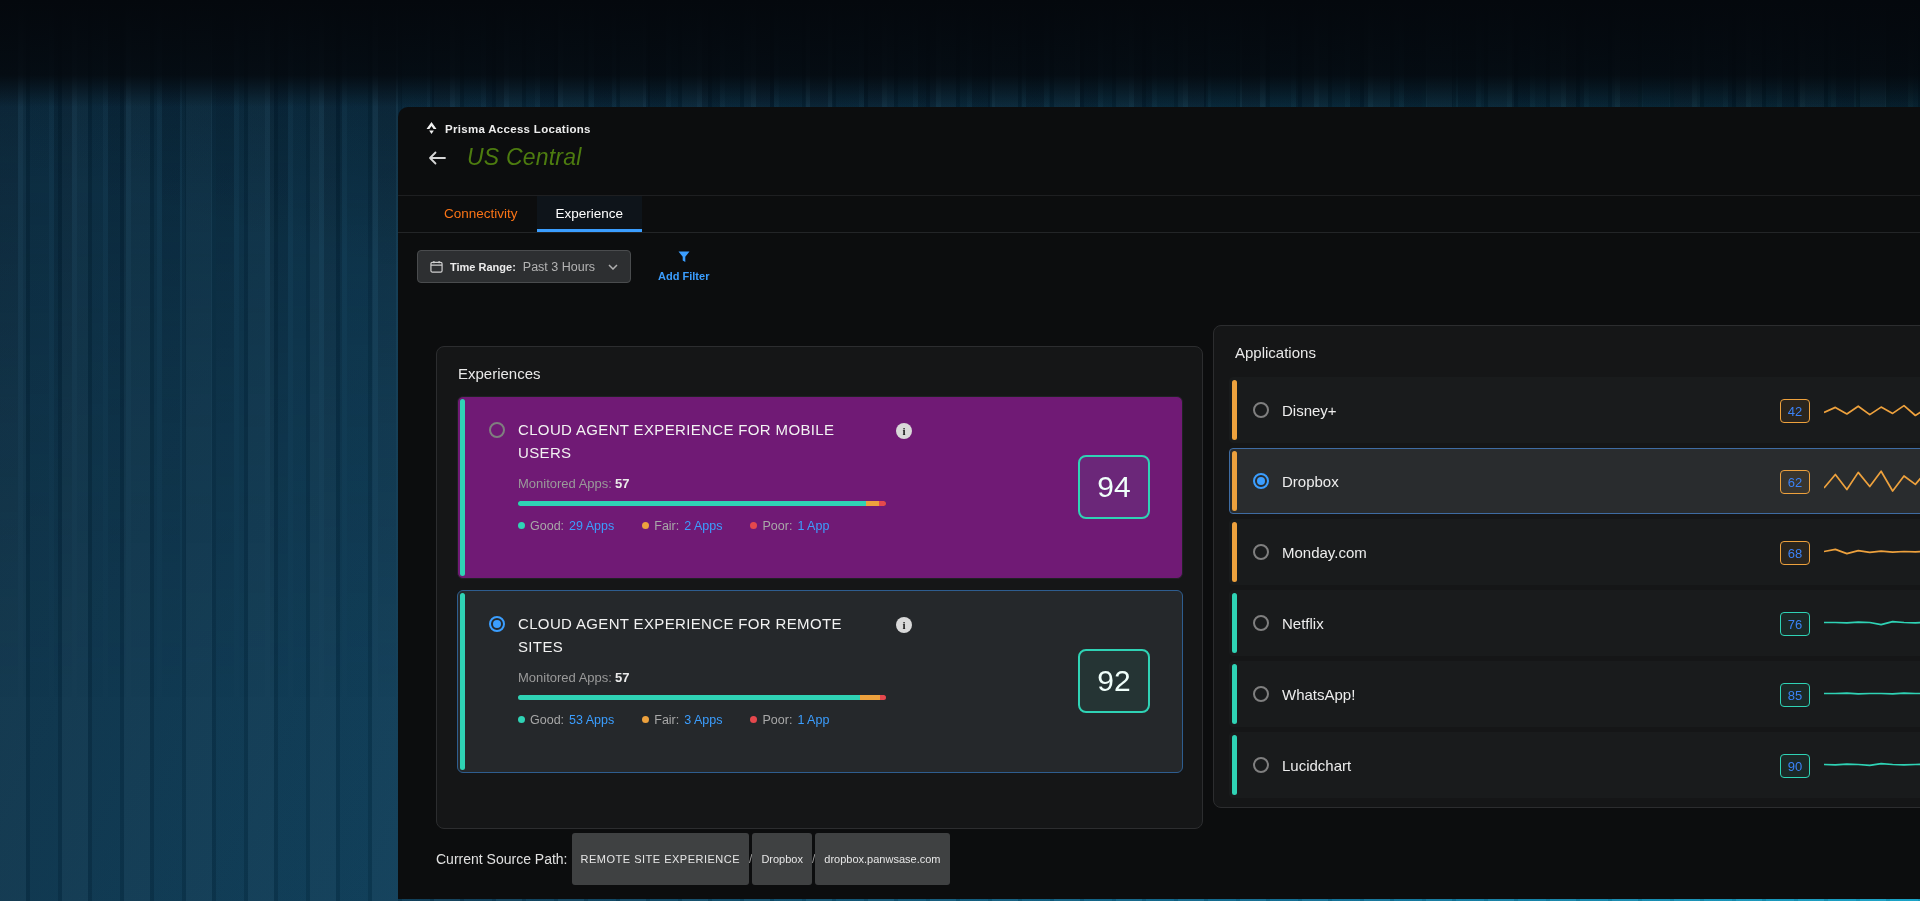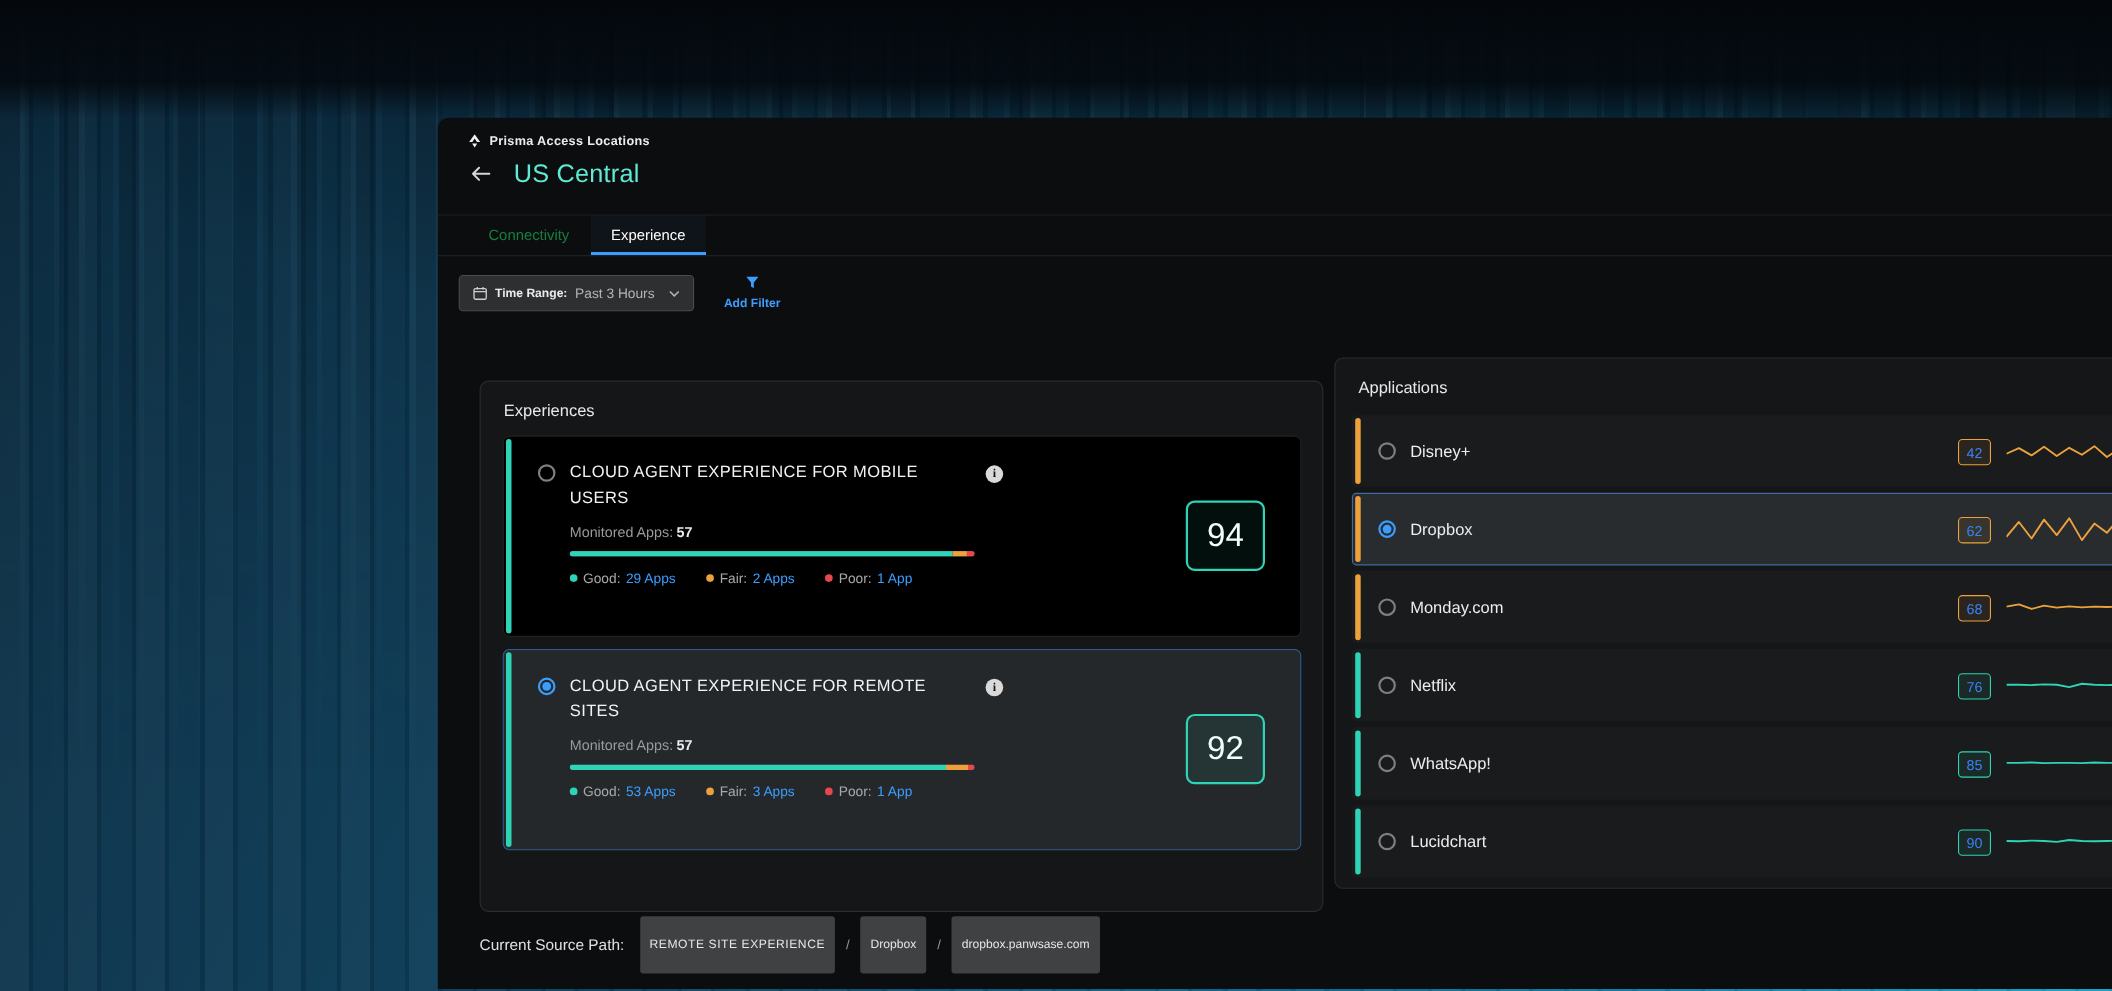--- a/index.html
+++ b/index.html
@@ -27,45 +27,45 @@
 
   
   .window { position:absolute; left:398px; top:107px; width:1522px; height:792px;
     background:#0c0d0e; border-radius:10px 0 0 0; overflow:hidden; color:#e6e6e6; }
 
   .app-header { height:89px; padding:15px 0 0 27px; border-bottom:1px solid #1e1f21; }
   .brand-row { display:flex; align-items:center; gap:7px; }
   .app-label { font-size:11.5px; font-weight:bold; letter-spacing:0.3px; color:#ececec; }
   .title-row { display:flex; align-items:center; gap:19px; margin-top:9px; margin-left:1px; }
   .back-btn { background:none; border:none; cursor:pointer; display:flex; align-items:center; padding:2px; }
-  .page-title { font-size:23px; font-weight:400; color:#5eead4; letter-spacing:0.2px; }
+  .page-title { font-size:23px; font-weight:400; color:#4d7c0f; letter-spacing:0.2px;font-style:italic; }
 
   .tabbar { height:37px; display:flex; padding-left:27px; border-bottom:1px solid #232527; }
-  .tab { padding:0 19px; line-height:36px; font-size:13.5px; color:#15803d; cursor:pointer; }
+  .tab { padding:0 19px; line-height:36px; font-size:13.5px; color:#f97316; cursor:pointer; }
   .tab.active { color:#fff; box-shadow:inset 0 -3px 0 #3b9eff; background:rgba(59,158,255,0.05); }
 
   .filterbar { display:flex; align-items:center; gap:27px; margin:17px 0 0 19px; }
   .time-range { display:flex; align-items:center; gap:7px; height:33px; padding:0 12px;
     background:#2d2f31; border:1px solid #4a4c4e; border-radius:4px; cursor:pointer; color:#e8e8e8; }
   .tr-label { font-size:11px; font-weight:bold; color:#ececec; }
   .tr-value { font-size:12.5px; color:#b4b4b4; }
   .time-range .chev { margin-left:6px; display:flex; }
   .add-filter { display:flex; align-items:center; gap:7px; background:none; border:none;
     color:#3b9eff; font-size:11px; font-weight:bold; cursor:pointer;flex-direction:column; }
 
   
   .panel { position:absolute; top:218px; background:#151617; border:1px solid #2c2d2f; border-radius:8px; }
   .panel h2 { font-size:15px; font-weight:400; color:#e9e9e9; }
   .experiences { left:38px; width:767px; height:483px;margin-top:21px; }
   .experiences h2 { margin:18px 0 14px 21px; }
   .applications { left:815px; width:745px; height:483px; }
   .applications h2 { margin:18px 0 16px 21px; }
 
   
-  .exp-card { position:relative; margin:0 19px 11px 20px; height:183px; background:#000000;
+  .exp-card { position:relative; margin:0 19px 11px 20px; height:183px; background:#701a75;
     border:1px solid #1f2123; border-radius:6px; display:flex; align-items:flex-start;
     padding:21px 26px 0 20px; cursor:pointer; }
   .exp-card.selected { background:#25282b; border-color:#2e5d8f; }
   .accent { position:absolute; left:2px; top:2px; bottom:2px; width:5px; border-radius:4px; }
   .accent.good { background:#2fd3b5; }
   .accent.fair { background:#eda13d; }
   .radio { width:16px; height:16px; border-radius:50%; border:2px solid #7f7f7f; flex:none; position:relative; cursor:pointer; }
   .radio.checked { border-color:#3b9eff; }
   .radio.checked::after { content:""; position:absolute; inset:2px; border-radius:50%; background:#3b9eff; }
   .exp-card .radio { margin:4px 13px 0 11px; }
@@ -97,21 +97,21 @@
   .app-row.selected { background:#292c2e; border-color:#3f6ca3; }
   .app-row .radio { margin-right:13px; }
   .app-name { font-size:15px; color:#ededed; }
   .mini-badge { position:absolute; left:550px; top:21px; min-width:30px; height:24px; padding:0 5px;
     border-radius:4px; font-size:13px; color:#3b82f6; display:grid; place-items:center; }
   .mini-badge.fair { border:1.5px solid #eda13d; background:rgba(237,161,61,0.08); }
   .mini-badge.good { border:1.5px solid #2fd3b5; background:rgba(47,211,181,0.08); }
   .spark { position:absolute; left:594px; top:18px; width:160px; height:30px; }
 
   
-  .source-path { position:absolute; left:38px; top:726px; display:flex; align-items:center; gap:10px; }
+  .source-path { position:absolute; left:38px; top:726px; display:flex; align-items:center; }
   .sp-label { font-size:14px; color:#e0e0e0; margin-right:4px; }
   .chip { background:#3f4142; color:#e6e6e6; font-size:11px; padding:20px 9px; border-radius:3px; cursor:pointer; }
   .chip.upper { letter-spacing:0.5px; }
   .sep { color:#9a9a9a; font-size:12px; }
 
   svg { display:block; }
 </style>
 </head>
 <body>
 

